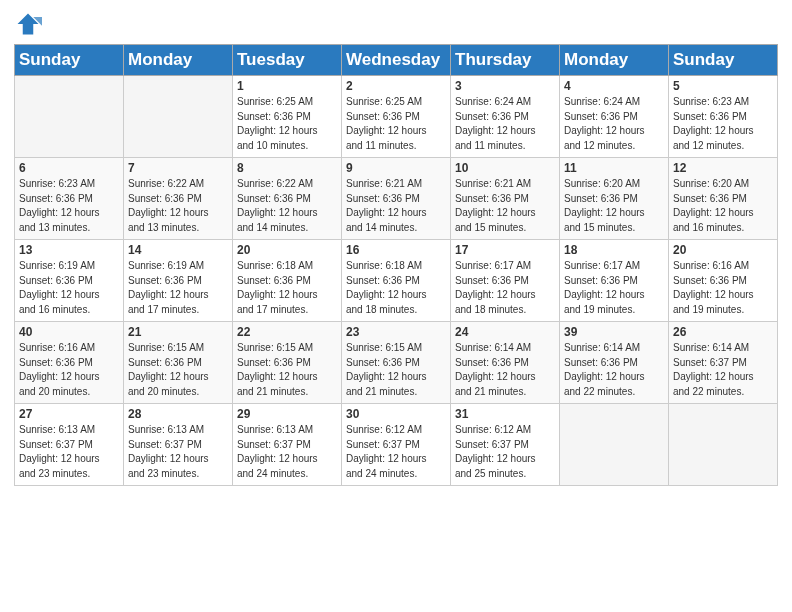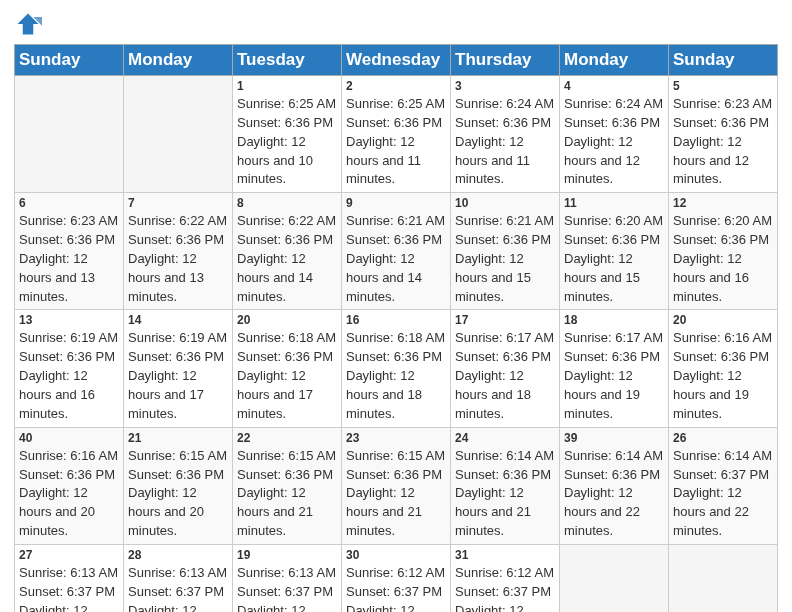--- a/index.html
+++ b/index.html
@@ -80,21 +80,21 @@
       background: #f5f5f5;
     }
     .day-number {
       font-size: 12px;
       font-weight: bold;
       color: #333;
       display: block;
       margin-bottom: 2px;
     }
     .day-info {
-      font-size: 13px;
+      font-size: 10px;
       color: #333;
       line-height: 1.45;
     }
     .week-row td {
       background: #fff;
     }
     .week-row:nth-child(even) td {
       background: #f9f9f9;
     }
   </style>
@@ -306,21 +306,21 @@
 Sunset: 6:37 PM
 Daylight: 12 hours and 23 minutes.</div>
           </td>
           <td>
             <span class="day-number">28</span>
             <div class="day-info" style="white-space: pre-line;">Sunrise: 6:13 AM
 Sunset: 6:37 PM
 Daylight: 12 hours and 23 minutes.</div>
           </td>
           <td>
-            <span class="day-number">19</span>
+            <span class="day-number">29</span>
             <div class="day-info" style="white-space: pre-line;">Sunrise: 6:13 AM
 Sunset: 6:37 PM
 Daylight: 12 hours and 24 minutes.</div>
           </td>
           <td>
             <span class="day-number">30</span>
             <div class="day-info" style="white-space: pre-line;">Sunrise: 6:12 AM
 Sunset: 6:37 PM
 Daylight: 12 hours and 24 minutes.</div>
           </td>

